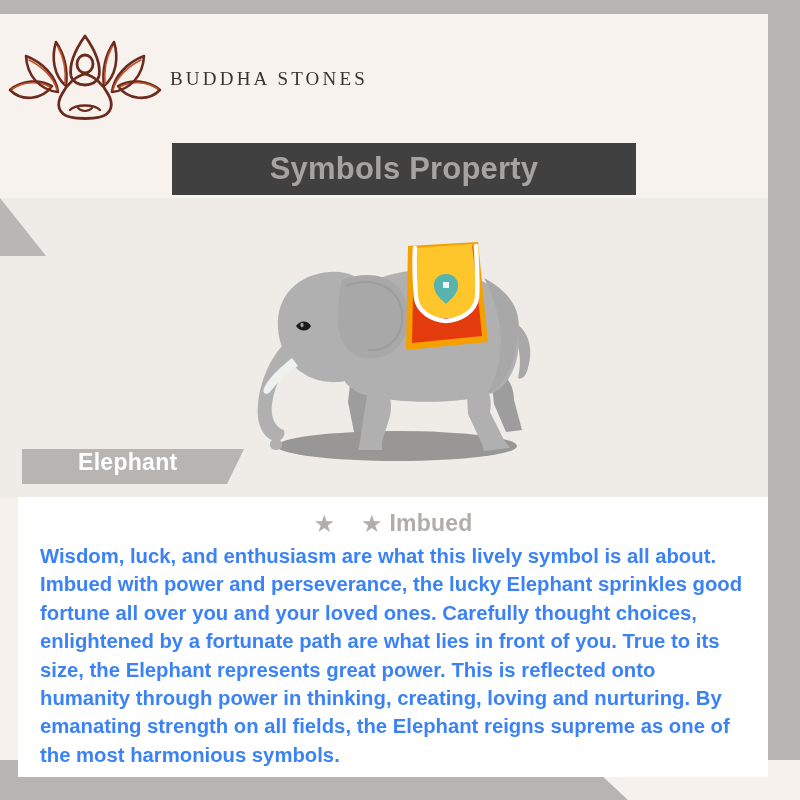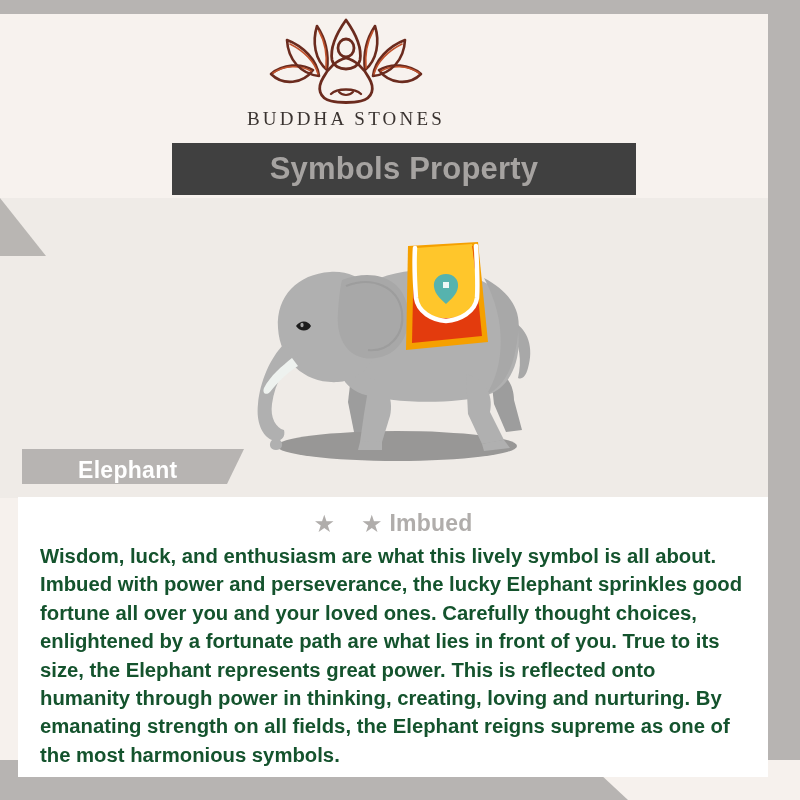--- a/index.html
+++ b/index.html
@@ -46,21 +46,21 @@
   }
   .footer-right{
     position:absolute;left:600px;top:760px;width:200px;height:40px;
     background:#f6f1ed;
     z-index:0;
   }
 
   
   .logo-wrap{
     position:absolute;left:0;top:18px;width:692px;height:120px;
-    display:flex;flex-direction:column;align-items:center;justify-content:flex-start;
+    display:flex;flex-direction:row;align-items:center;justify-content:flex-start;
   }
   .logo-mark{width:170px;height:88px;display:block;}
   .logo-text{
     margin-top:2px;
     font-family:"Liberation Serif","DejaVu Serif",serif;
     font-size:19px;letter-spacing:3.2px;color:#3a3330;font-weight:400;
     white-space:nowrap;
   }
 
   
@@ -78,42 +78,42 @@
   .art{
     position:absolute;left:222px;top:218px;width:340px;height:250px;
   }
   .art svg{display:block;width:340px;height:250px;}
 
   
   .label-ribbon{
     position:absolute;left:22px;top:449px;width:222px;height:35px;
     background:#b7b4b2;
     clip-path:polygon(0 0,222px 0,205px 35px,0 35px);
-    display:flex;align-items:flex-end;
+    display:flex;align-items:flex-start;
   }
   .label-ribbon-text{
     margin-left:56px;font-size:23px;font-weight:bold;color:#ffffff;letter-spacing:0.3px;
   }
 
   
   .text-panel{
     position:absolute;left:18px;top:497px;width:750px;height:280px;
     background:#ffffff;
   }
   .attrs{
     display:flex;align-items:center;justify-content:center;gap:26px;
     padding-top:13px;
   }
   .attr{display:flex;align-items:center;gap:7px;}
   .attr-star{font-size:24px;color:#b0adab;line-height:1;}
   .attr-label{font-size:23px;font-weight:bold;color:#b0adab;letter-spacing:0.2px;}
   .body-copy{
     margin:5px 0 0 0;padding:0 20px 0 22px;
     font-size:20.3px;font-weight:bold;line-height:1.40;
-    color:#14532d;text-align:left;
+    color:#3b82f6;text-align:left;
   }
 </style>
 </head>
 <body>
 
 <div class="page">
 
   <div class="paper-top"></div>
   <div class="paper-mid"></div>
   <div class="paper-bottom"></div>

